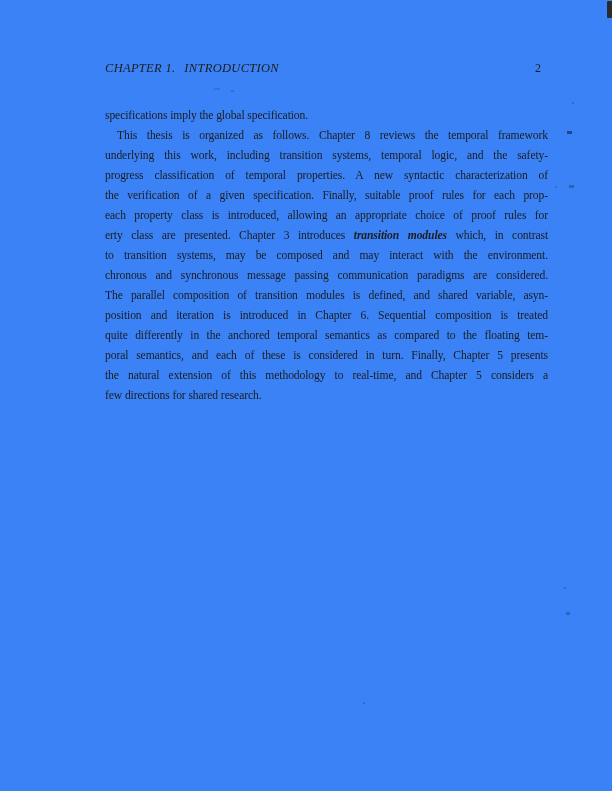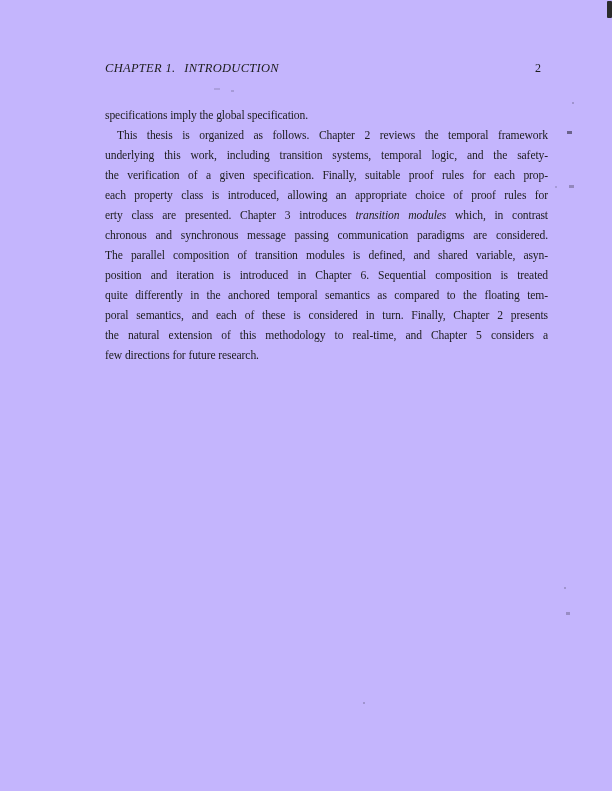--- a/index.html
+++ b/index.html
@@ -4,21 +4,21 @@
 <style>
   html, body {
     margin: 0;
     padding: 0;
     background: #ffffff;
   }
   .page {
     position: relative;
     width: 612px;
     height: 791px;
-    background: #c4b5fd;
+    background: #3b82f6;
     font-family: "Liberation Serif", serif;
     color: #1c1c1c;
     overflow: hidden;
   }
   .running-head {
     position: absolute;
     top: 61px;
     left: 105px;
     width: 436px; 
     display: flex;
@@ -55,52 +55,55 @@
   }
   .line.flush-left {
     text-align: center;
     text-align-last: left;
   }
   .line.indent {
     text-indent: 12px;
   }
   .em {
     font-style: italic;
+    font-weight: bold;
   }
   .artifact {
     position: absolute;
     pointer-events: none;
   }
 </style>
 </head>
 <body>
 
 <div class="page">
 
   <div class="running-head">
     <span class="chapter-title">
       <span>CHAPTER 1.</span><span class="chapter-name">INTRODUCTION</span>
     </span>
     <span class="page-number">2</span>
   </div>
 
   <div class="body-text">
     <div class="line flush-left">specifications imply the global specification.</div>
-    <div class="line indent">This thesis is organized as follows. Chapter 2 reviews the temporal framework</div>
+    <div class="line indent">This thesis is organized as follows. Chapter 8 reviews the temporal framework</div>
     <div class="line">underlying this work, including transition systems, temporal logic, and the safety-</div>
+    <div class="line">progress classification of temporal properties. A new syntactic characterization of</div>
     <div class="line">the verification of a given specification. Finally, suitable proof rules for each prop-</div>
     <div class="line">each property class is introduced, allowing an appropriate choice of proof rules for</div>
     <div class="line"><span>erty class are presented. Chapter 3 introduces </span><span class="em">transition modules</span><span> which, in contrast</span></div>
+    <div class="line">to transition systems, may be composed and may interact with the environment.</div>
     <div class="line">chronous and synchronous message passing communication paradigms are considered.</div>
     <div class="line">The parallel composition of transition modules is defined, and shared variable, asyn-</div>
     <div class="line">position and iteration is introduced in Chapter 6. Sequential composition is treated</div>
     <div class="line">quite differently in the anchored temporal semantics as compared to the floating tem-</div>
-    <div class="line">poral semantics, and each of these is considered in turn. Finally, Chapter 2 presents</div>
+    <div class="line">poral semantics, and each of these is considered in turn. Finally, Chapter 5 presents</div>
     <div class="line">the natural extension of this methodology to real-time, and Chapter 5 considers a</div>
-    <div class="line flush-left">few directions for future research.</div>
+    <div class="line flush-left">few directions for shared research.</div>
   </div>
 
   <div class="artifact" style="left:607px; top:1px; width:5px; height:17px; background:#2b2b2b; border-radius:1px;"></div>
   <div class="artifact" style="left:214px; top:88px; width:6px; height:2px; background:rgba(0,0,0,0.12);"></div>
   <div class="artifact" style="left:231px; top:90px; width:3px; height:2px; background:rgba(0,0,0,0.15);"></div>
   <div class="artifact" style="left:572px; top:102px; width:2px; height:2px; background:rgba(0,0,0,0.18);"></div>
   <div class="artifact" style="left:567px; top:131px; width:5px; height:3px; background:rgba(0,0,0,0.45);"></div>
   <div class="artifact" style="left:555px; top:186px; width:2px; height:2px; background:rgba(0,0,0,0.15);"></div>
   <div class="artifact" style="left:569px; top:185px; width:5px; height:3px; background:rgba(0,0,0,0.25);"></div>
   <div class="artifact" style="left:564px; top:587px; width:2px; height:2px; background:rgba(0,0,0,0.18);"></div>

